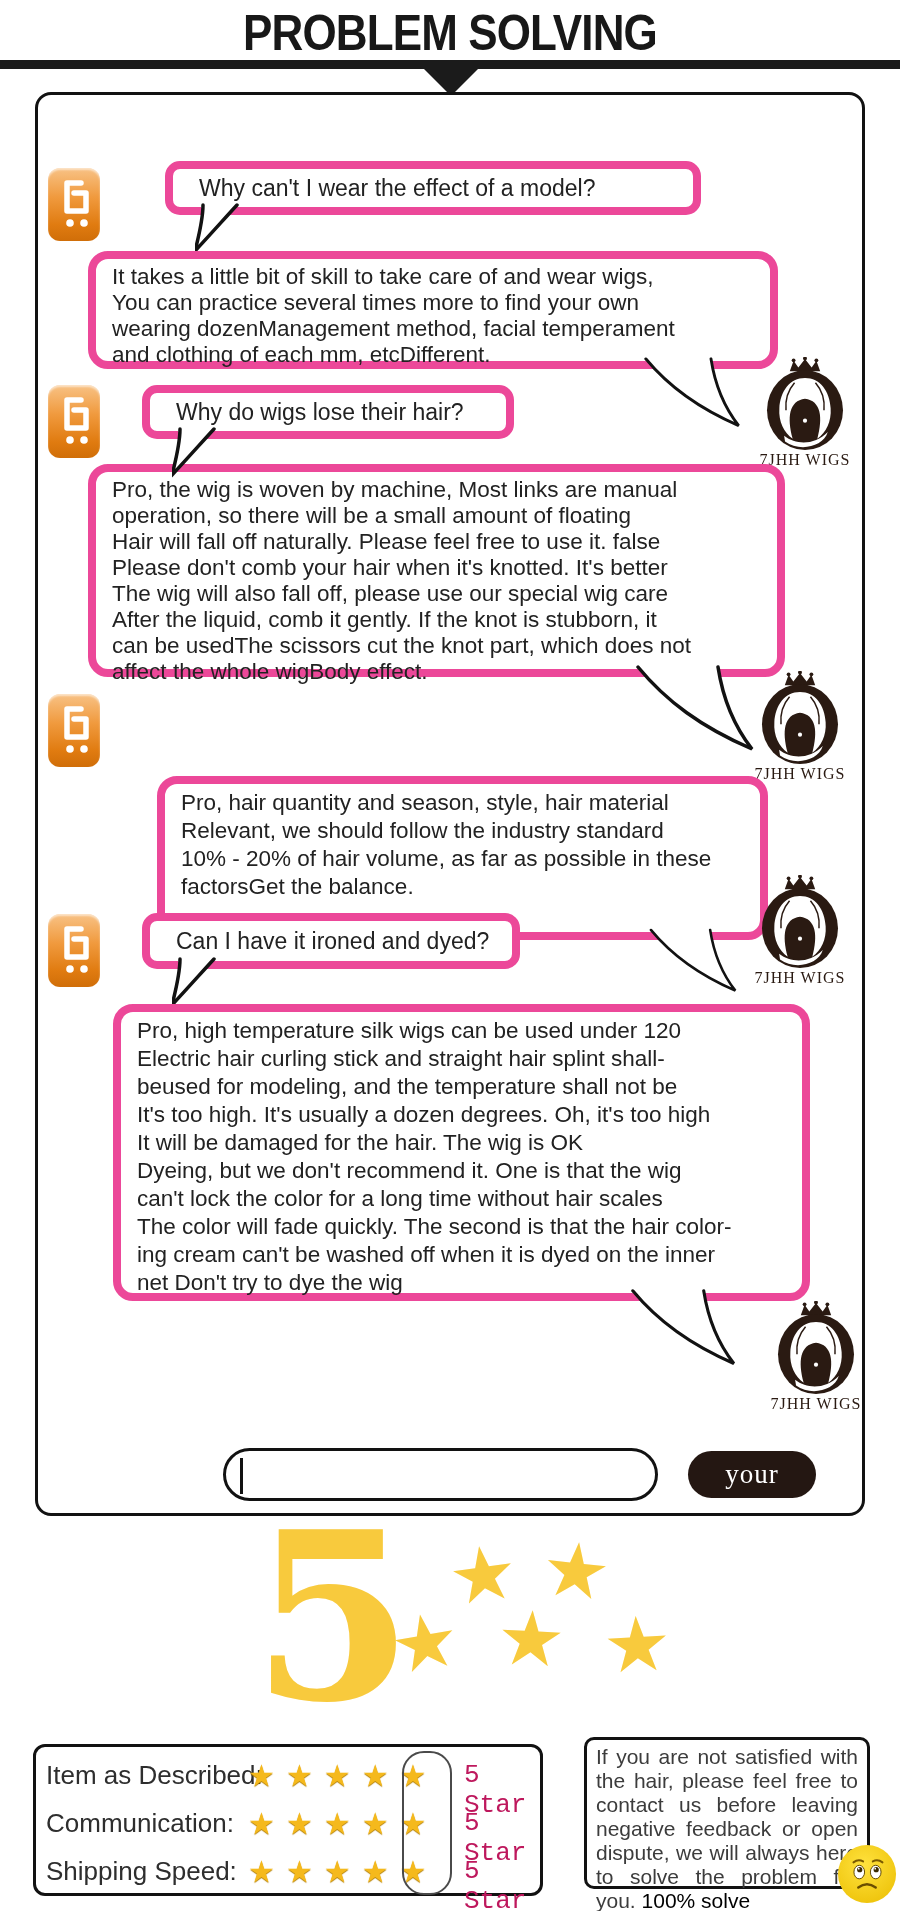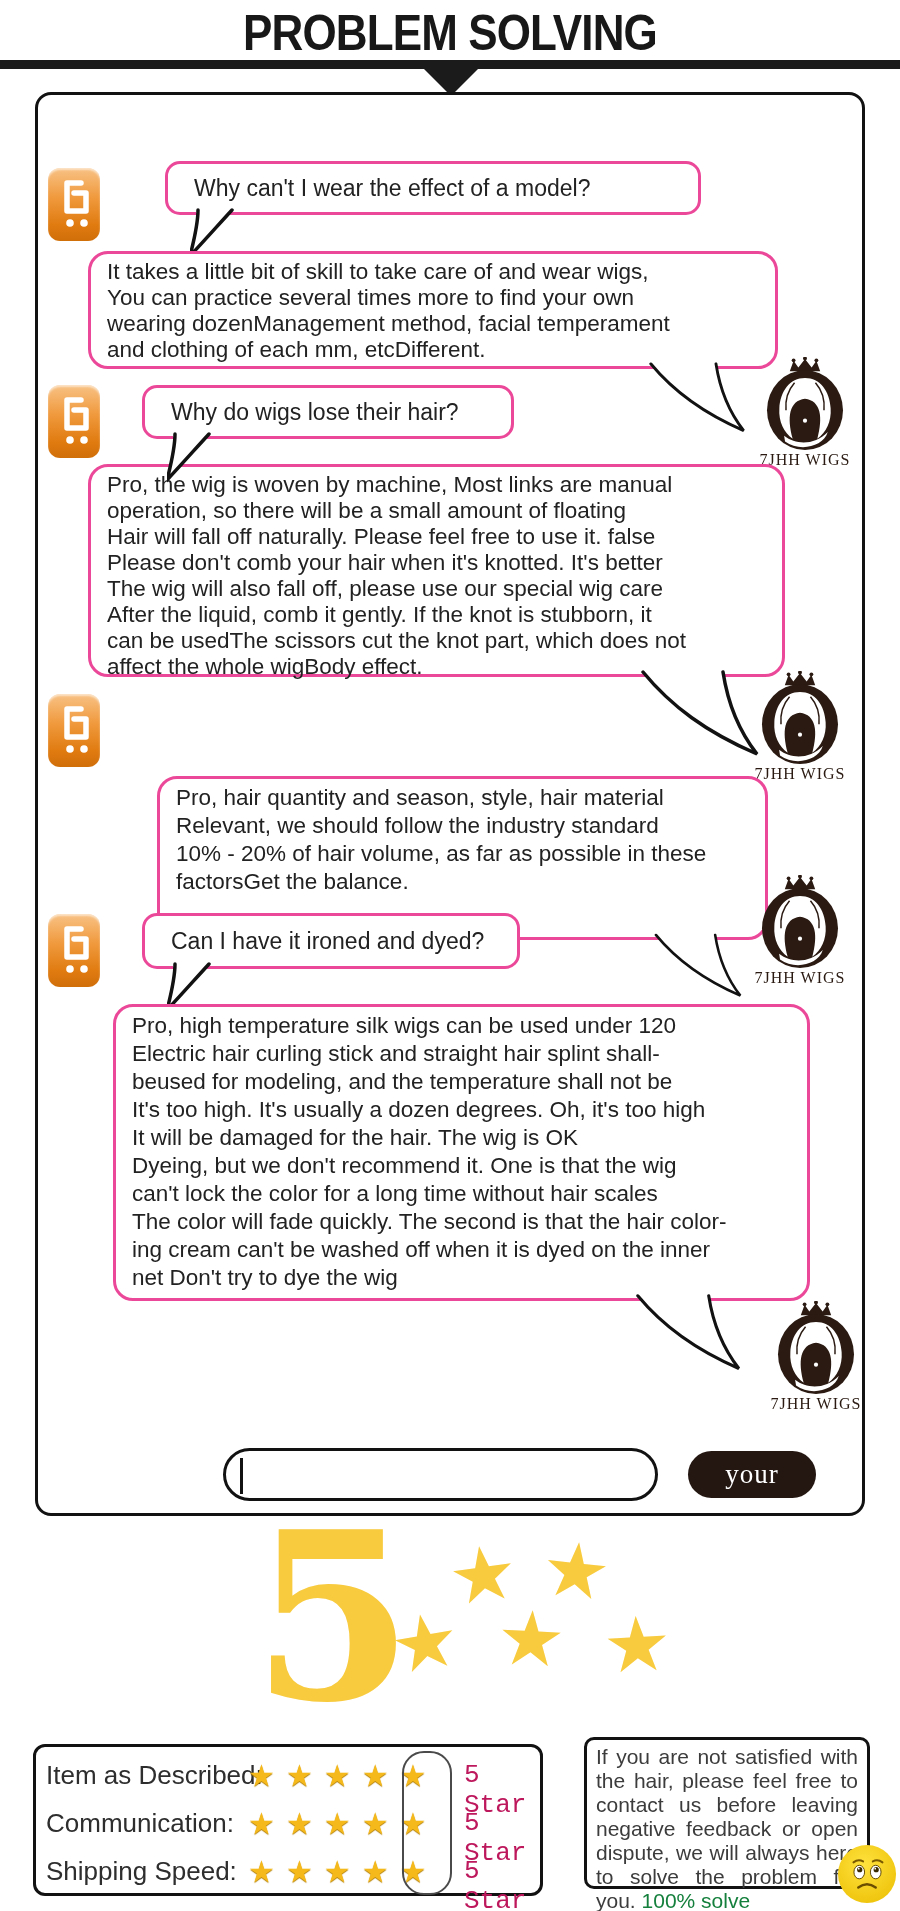--- a/index.html
+++ b/index.html
@@ -17,21 +17,21 @@
 
   
   .panel{position:absolute;left:35px;top:92px;width:824px;height:1418px;
          border:3px solid #121212;border-radius:16px;background:#fff;}
 
   .avatar{position:absolute;width:52px;height:73px;border-radius:12px;
           background:linear-gradient(180deg,#f8c285 0%,#f09a3e 40%,#e07b10 78%,#d06e08 100%);
           box-shadow:inset 0 2px 2px rgba(255,255,255,.55);}
   .avatar svg{position:absolute;left:2px;top:5px;}
 
-  .bubble{position:absolute;border:3px solid #ec4899;background:#fff;box-sizing:border-box;}
+  .bubble{position:absolute;border:8px solid #ec4899;background:#fff;box-sizing:border-box;}
   .q{border-radius:15px;display:flex;align-items:center;font-size:23px;padding:0 10px 0 26px;}
   .a{border-radius:20px;font-size:22.5px;padding:5px 14px 4px 16px;}
   .btxt{white-space:pre-line;color:#222;}
   .lh1{line-height:26px}.lh2{line-height:24.5px}.lh3{line-height:28px}.lh4{line-height:28px}
 
   .tail-q{position:absolute;left:22px;top:100%;margin-top:-4px;}
   .tail-a{position:absolute;right:10px;top:100%;margin-top:-4px;}
 
   .logo{position:absolute;width:80px;}
   .logo-cap{position:absolute;width:110px;text-align:center;
@@ -58,21 +58,21 @@
   .rate-stars{position:absolute;left:212px;top:5px;font-size:30px;letter-spacing:11px;
               color:#f5b91c;text-shadow:0 1px 1px #b07c00;white-space:nowrap;}
   .rate-value{position:absolute;left:428px;top:7px;width:72px;font-size:26px;color:#be185d;font-family:Liberation Mono, monospace;}
   .fifth-pill{position:absolute;left:366px;top:4px;width:46px;height:140px;
               border:2px solid #4a4a4a;border-radius:22px;}
 
   
   .notice-card{position:absolute;left:584px;top:1737px;width:286px;height:152px;box-sizing:border-box;
                border:3px solid #121212;border-radius:10px;background:#fff;padding:5px 9px;
                font-size:21px;line-height:24px;color:#3c3c3c;text-align:justify;}
-  .notice-hi{color:#15803d;}
+  .notice-hi{color:#000000;}
   .emoji{position:absolute;left:836px;top:1843px;}
 </style>
 </head>
 <body>
 
 <svg width="0" height="0" style="position:absolute">
   <defs>
     <symbol id="sym-cart" viewBox="0 0 48 62">
       <path d="M31 10 H17 V38 H36 V20 H24" stroke="#fff" stroke-width="5.5" fill="none" stroke-linecap="round" stroke-linejoin="round"></path>
       <circle cx="20" cy="50" r="3.8" fill="#fff"></circle>

